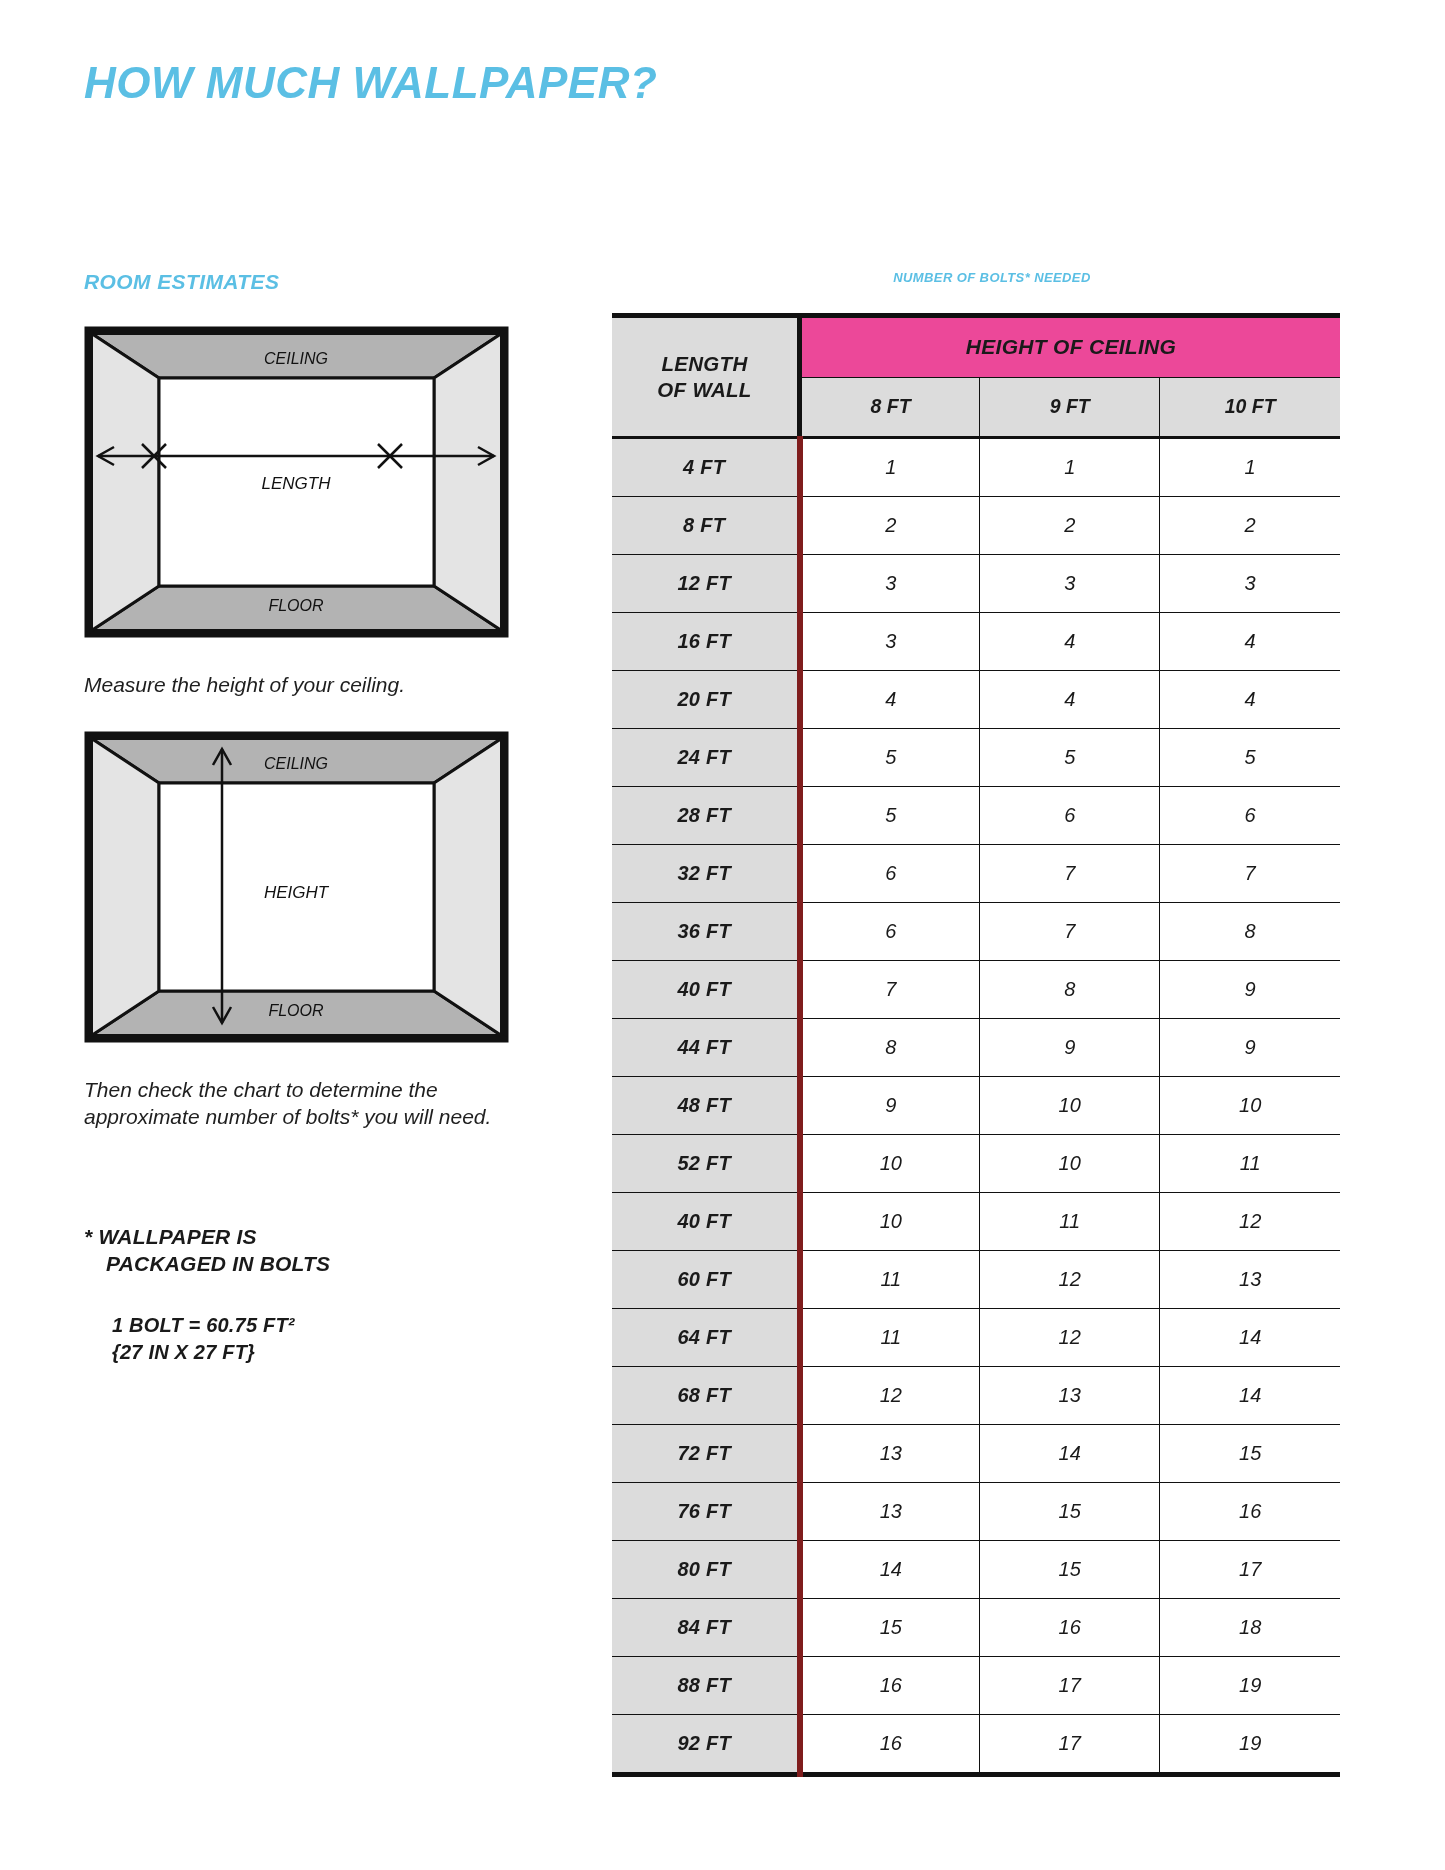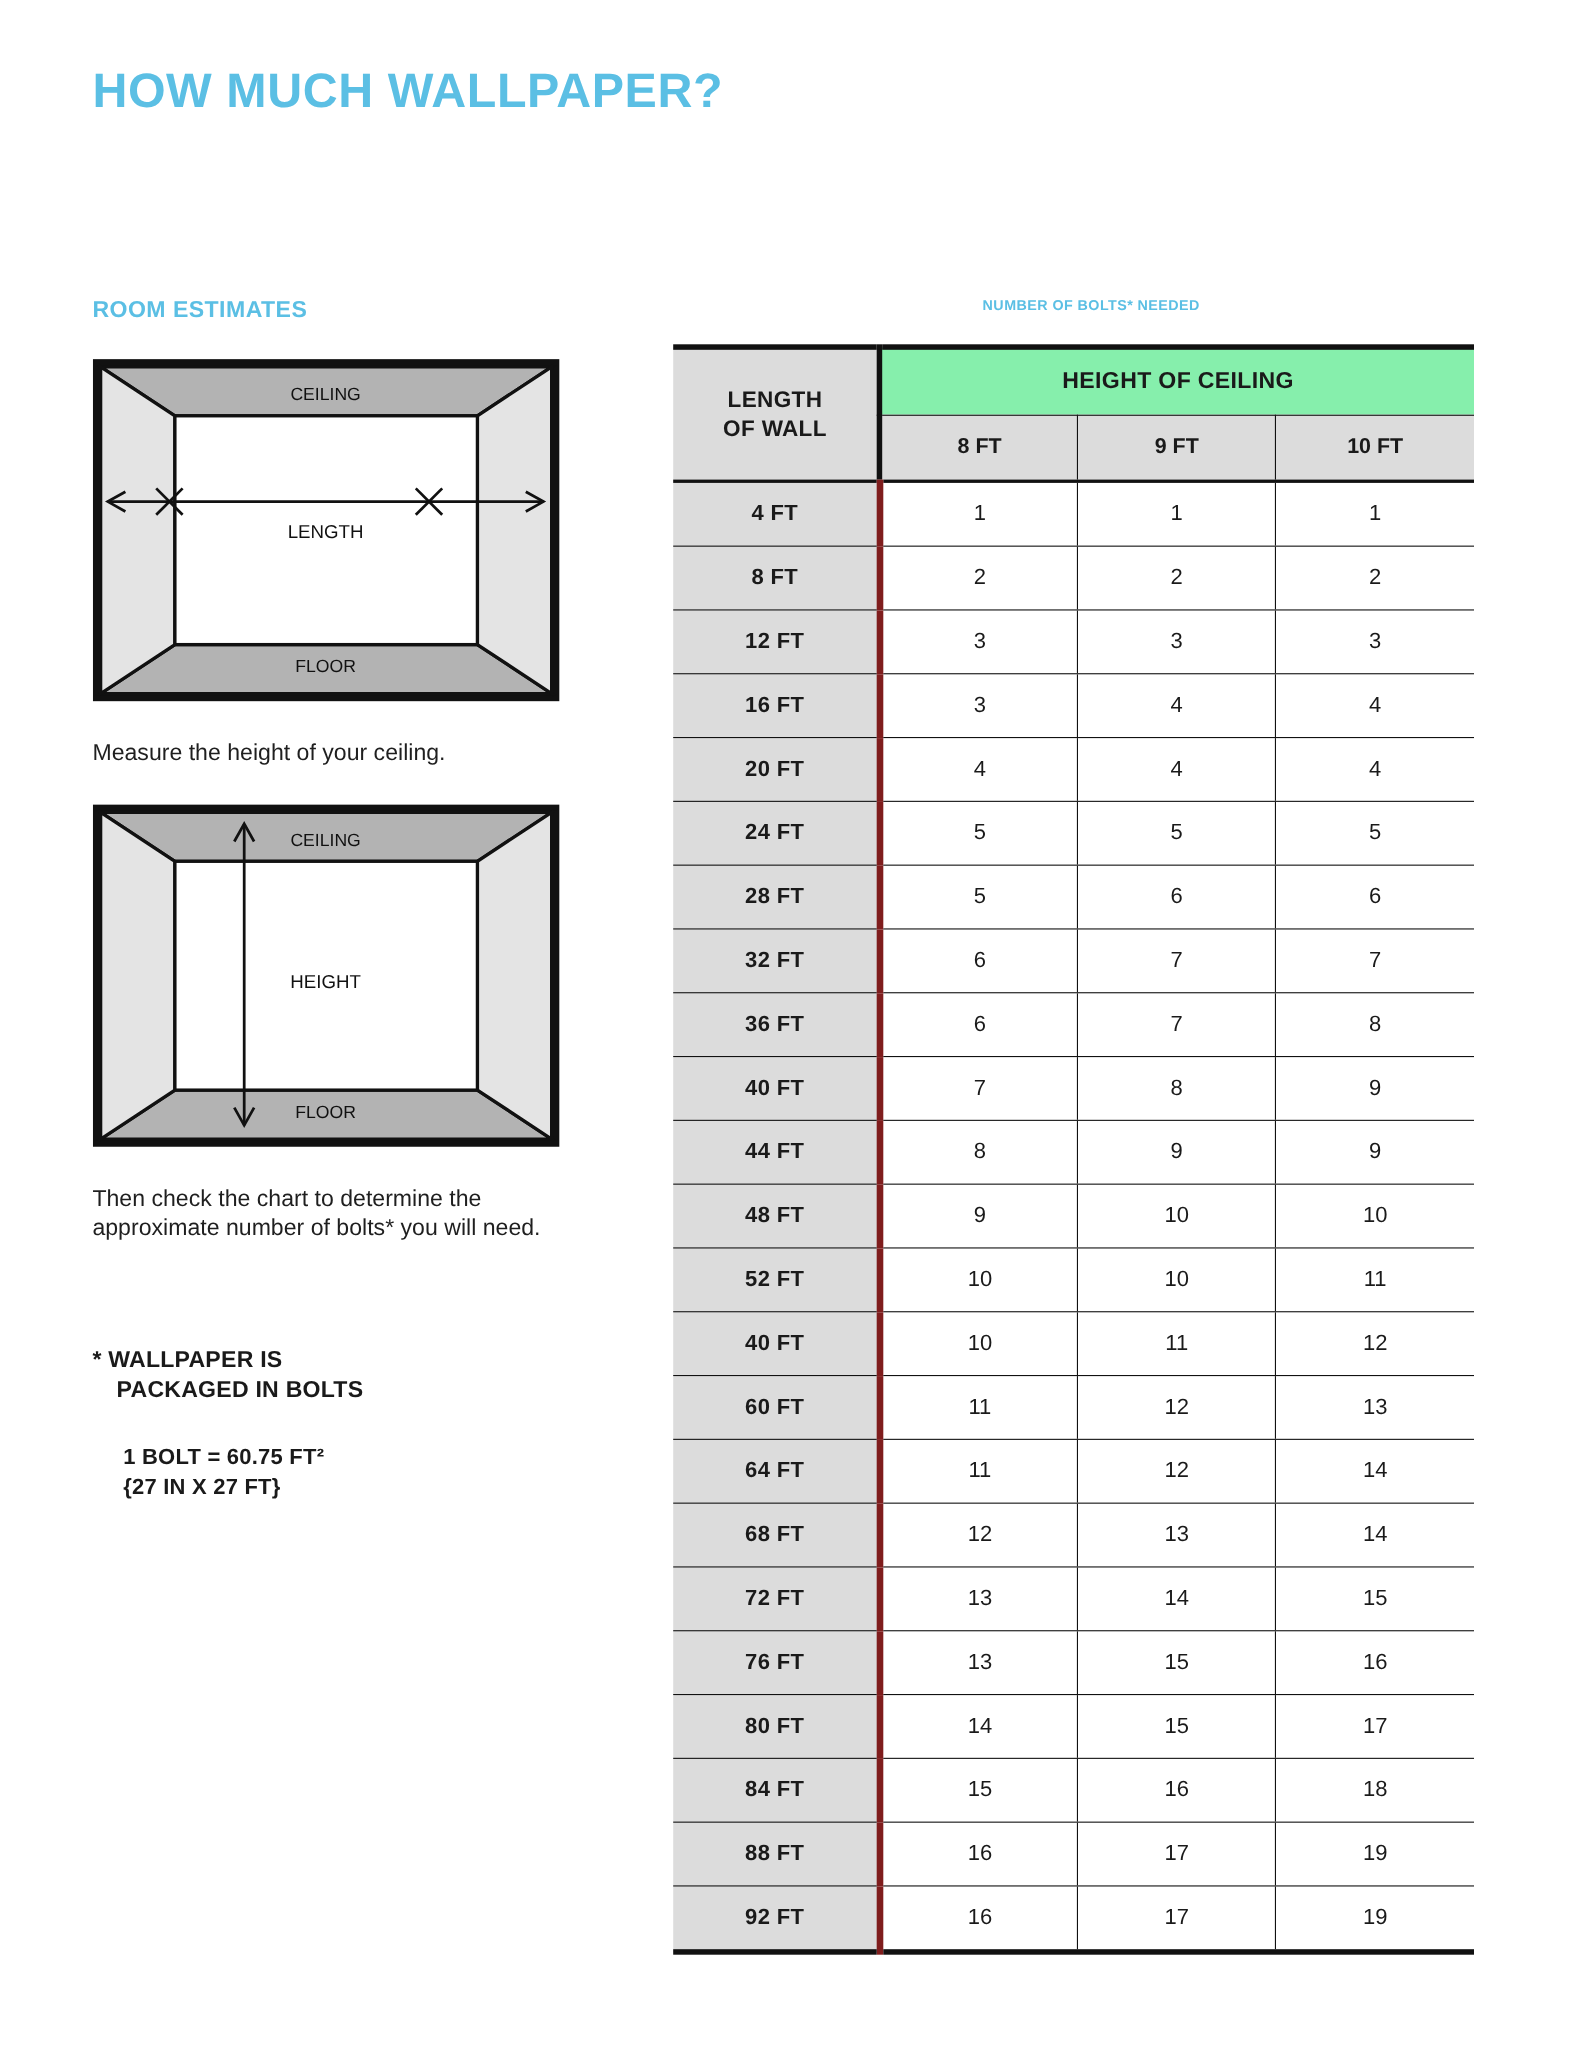--- a/index.html
+++ b/index.html
@@ -13,20 +13,21 @@
     position: relative;
     font-family: "Liberation Sans", sans-serif;
     color: #1a1a1a;
     overflow: hidden;
   }
 
   .page {
     position: absolute;
     inset: 0;
     padding: 16px;
+    font-style: italic;
   }
 
   
   #main-title {
     position: absolute;
     left: 84px;
     top: 58px;
     font-size: 44px;
     font-weight: bold;
     letter-spacing: 0.5px;
@@ -118,21 +119,21 @@
     font-weight: bold;
     letter-spacing: 0.3px;
     line-height: 1.25;
     text-align: center;
     vertical-align: middle;
     border-right: 5px solid #111;
     border-bottom: 3px solid #111;
     height: 118px;
   }
   th.hoc {
-    background: #86efac;
+    background: #ec4899;
     font-size: 21px;
     font-weight: bold;
     letter-spacing: 0.3px;
     text-align: center;
     height: 58px;
     border-bottom: 1px solid #111;
   }
   th.sub {
     background: #dcdcdc;
     font-size: 19.5px;

